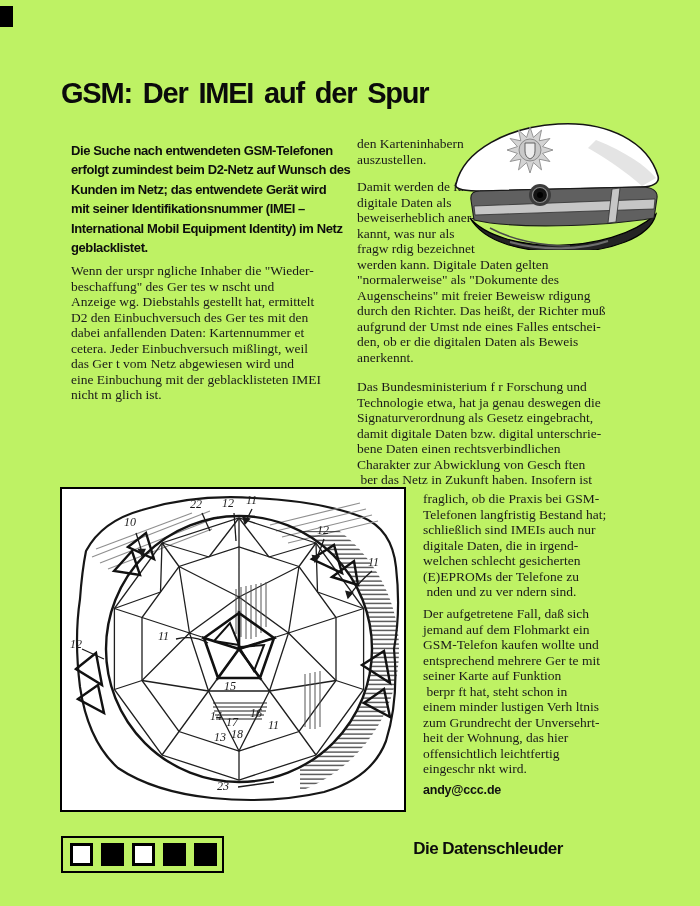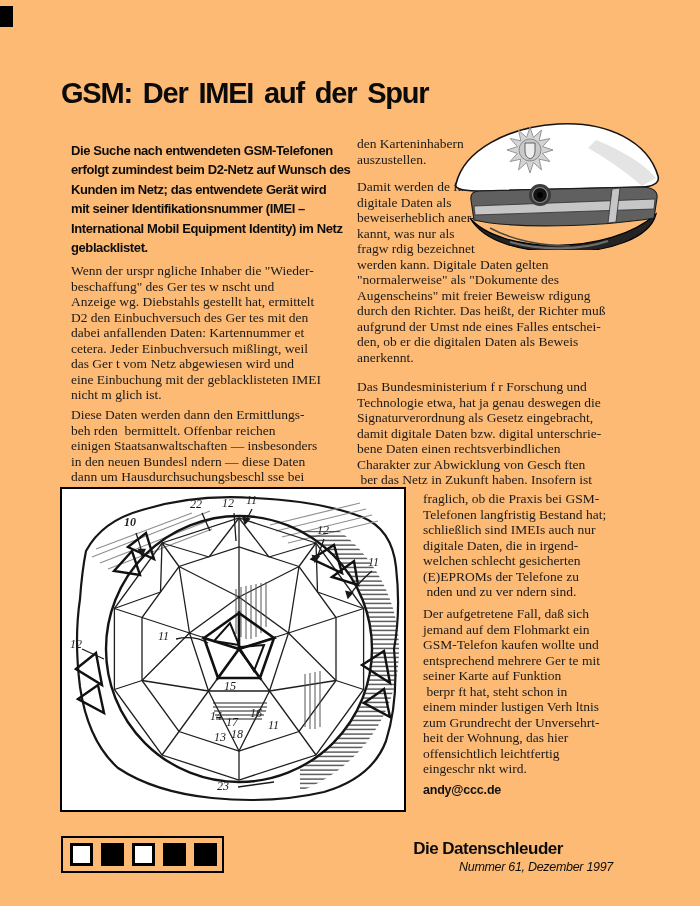--- a/index.html
+++ b/index.html
@@ -1,16 +1,16 @@
 <!DOCTYPE html>
 <html><head>
 <meta charset="utf-8">
 <style>
   html,body{margin:0;padding:0;background:#888;}
-  .page{position:relative;width:700px;height:906px;background:#fdba74;overflow:hidden;
+  .page{position:relative;width:700px;height:906px;background:#bef264;overflow:hidden;
         font-family:"Liberation Serif",serif;color:#1a1a1a;}
   .abs{position:absolute;}
   .corner-mark{left:0;top:6px;width:13px;height:21px;background:#000;}
   .title{left:61px;top:58px;font-family:"Liberation Sans",sans-serif;font-weight:bold;
          font-size:29px;letter-spacing:-1.2px;word-spacing:4px;white-space:pre;color:#0b0b0b;}
   p.block{margin:10px;white-space:pre;}
   .intro{left:61px;top:131px;width:292px;font-family:"Liberation Sans",sans-serif;
          font-weight:bold;font-size:13px;line-height:19.4px;letter-spacing:-0.4px;color:#0d0d0d;}
   .serif{font-size:13.5px;line-height:15.5px;}
   .lp2{left:61px;top:253px;width:288px;}
@@ -55,25 +55,20 @@
 geblacklistet.</p>
   <p class="abs block serif lp2">Wenn der urspr ngliche Inhaber die "Wieder-
 beschaffung" des Ger tes w nscht und
 Anzeige wg. Diebstahls gestellt hat, ermittelt
 D2 den Einbuchversuch des Ger tes mit den
 dabei anfallenden Daten: Kartennummer et
 cetera. Jeder Einbuchversuch mißlingt, weil
 das Ger t vom Netz abgewiesen wird und
 eine Einbuchung mit der geblacklisteten IMEI
 nicht m glich ist.</p>
-  <p class="abs block serif lp3">Diese Daten werden dann den Ermittlungs-
-beh rden  bermittelt. Offenbar reichen
-einigen Staatsanwaltschaften — insbesonders
-in den neuen Bundesl ndern — diese Daten
-dann um Hausdurchsuchungsbeschl sse bei</p>
 
   <p class="abs block serif rp1">den Karteninhabern
 auszustellen.</p>
   <p class="abs block serif rp2">Damit werden de fakto
 digitale Daten als
 beweiserheblich aner-
 kannt, was nur als
 fragw rdig bezeichnet
 werden kann. Digitale Daten gelten
 "normalerweise" als "Dokumente des
@@ -217,21 +212,21 @@
         <path d="M262,50 Q 258,62 254,70" fill="none"></path>
           <polygon points="253,73 250.5,66.5 257,67.5"></polygon>
         <path d="M310,82 Q 296,94 288,106" fill="none"></path>
           <polygon points="286,109 284,102.5 290.5,104"></polygon>
         <path d="M114,150 Q 132,146 146,154" fill="none"></path>
         <path d="M20,160 L42,170" fill="none"></path>
         <path d="M176,298 L212,293" fill="none"></path>
       </g>
     </svg>
     <div id="figure-labels">
-        <span class="fig-label" style="left: 62px; top: 26px; font-weight: bold;">10</span>
+        <span class="fig-label" style="left: 62px; top: 26px;">10</span>
         <span class="fig-label" style="left: 128px; top: 8px;">22</span>
         <span class="fig-label" style="left: 160px; top: 7px;">12</span>
         <span class="fig-label" style="left: 184px; top: 4px;">11</span>
         <span class="fig-label" style="left: 255px; top: 34px;">12</span>
         <span class="fig-label" style="left: 306px; top: 66px;">11</span>
         <span class="fig-label" style="left: 96px; top: 140px;">11</span>
         <span class="fig-label" style="left: 8px; top: 148px;">12</span>
         <span class="fig-label" style="left: 162px; top: 190px; text-align: right;">15</span>
         <span class="fig-label" style="left: 148px; top: 220px;">14</span>
         <span class="fig-label" style="left: 188px; top: 217px; text-align: right;">16</span>
@@ -245,16 +240,15 @@
 
   <div class="abs footer-squares" id="footer-squares">
       <div class="square outline"></div>
       <div class="square filled"></div>
       <div class="square outline"></div>
       <div class="square filled"></div>
       <div class="square filled"></div>
     </div>
   <div class="abs footer-text">
     <div class="mag-title">Die Datenschleuder</div>
-    <div class="mag-issue">Nummer 61, Dezember 1997</div>
   </div>
 
 </div>
 
 </body></html>

